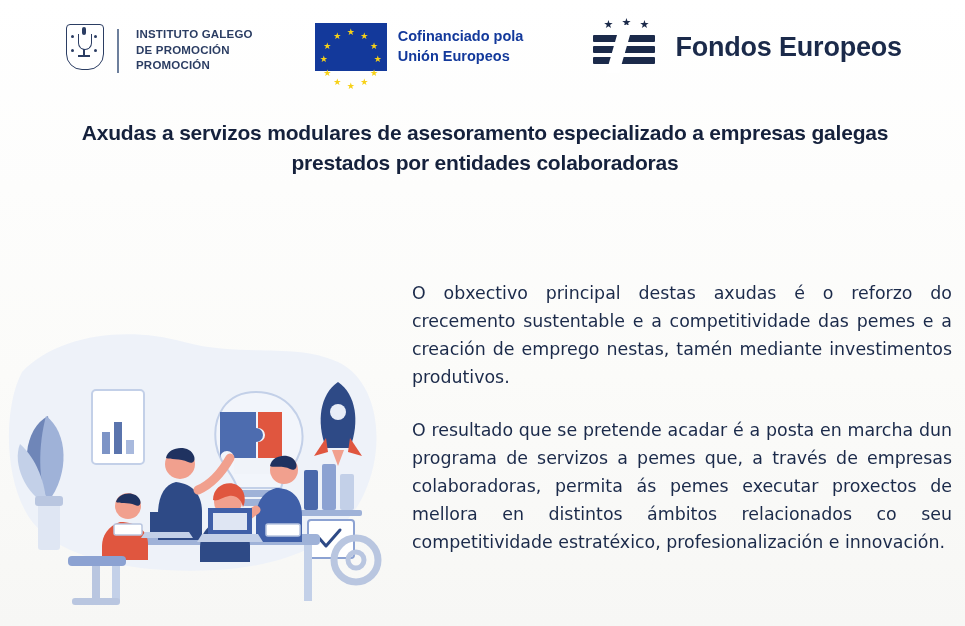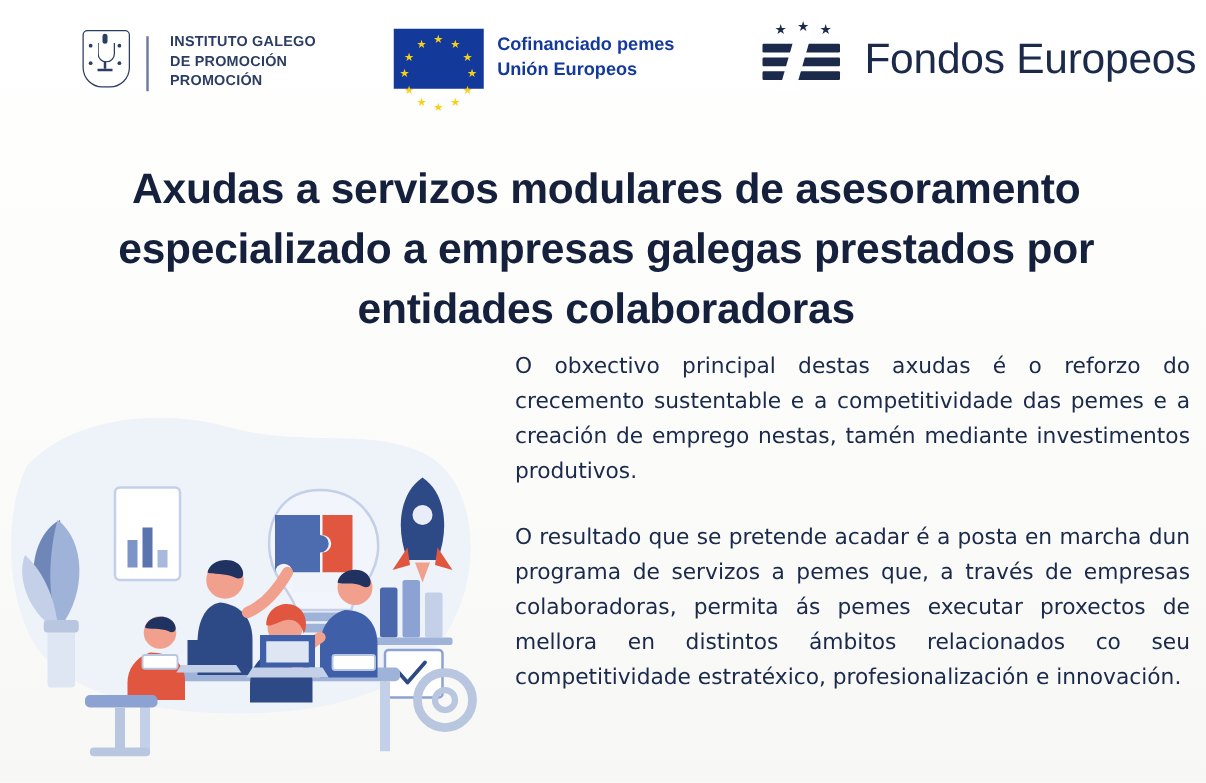--- a/index.html
+++ b/index.html
@@ -182,35 +182,35 @@
   .fondos-mark .star {
     position: absolute;
     color: #1b2a4a;
     font-size: 11px;
     line-height: 11px;
   }
   .fondos-mark .s1 { left: 16px; top: 0px; }
   .fondos-mark .s2 { left: 34px; top: -2px; }
   .fondos-mark .s3 { left: 52px; top: 0px; }
   .fondos-text {
-    font-size: 34px;
+    font-size: 27px;
     color: #1b2a4a;
-    font-weight: 400;
+    font-weight: 700;
     letter-spacing: -0.2px;
     white-space: nowrap;
   }
 
   
   .title {
     position: absolute;
     top: 104px;
     left: 40px;
     width: 890px;
     text-align: center;
-    font-size: 34px;
+    font-size: 21px;
     font-weight: 800;
     line-height: 1.42;
     color: #15213c;
     letter-spacing: -0.2px;
   }
 
   
   .body-col {
     position: absolute;
     top: 280px;
@@ -274,21 +274,21 @@
         <span class="star" style="left:59.4px; top:49.5px;">★</span>
         <span class="star" style="left:49.5px; top:59.4px;">★</span>
         <span class="star" style="left:36px; top:63px;">★</span>
         <span class="star" style="left:22.5px; top:59.4px;">★</span>
         <span class="star" style="left:12.6px; top:49.5px;">★</span>
         <span class="star" style="left:9px; top:36px;">★</span>
         <span class="star" style="left:12.6px; top:22.5px;">★</span>
         <span class="star" style="left:22.5px; top:12.6px;">★</span>
       </div>
       <div class="eu-text">
-        <div>Cofinanciado pemes</div>
+        <div>Cofinanciado pola</div>
         <div>Unión Europeos</div>
       </div>
     </div>
 
     <div class="fondos">
       <div class="fondos-mark">
         <span class="star s1">★</span>
         <span class="star s2">★</span>
         <span class="star s3">★</span>
         <div class="bar b1"></div>

